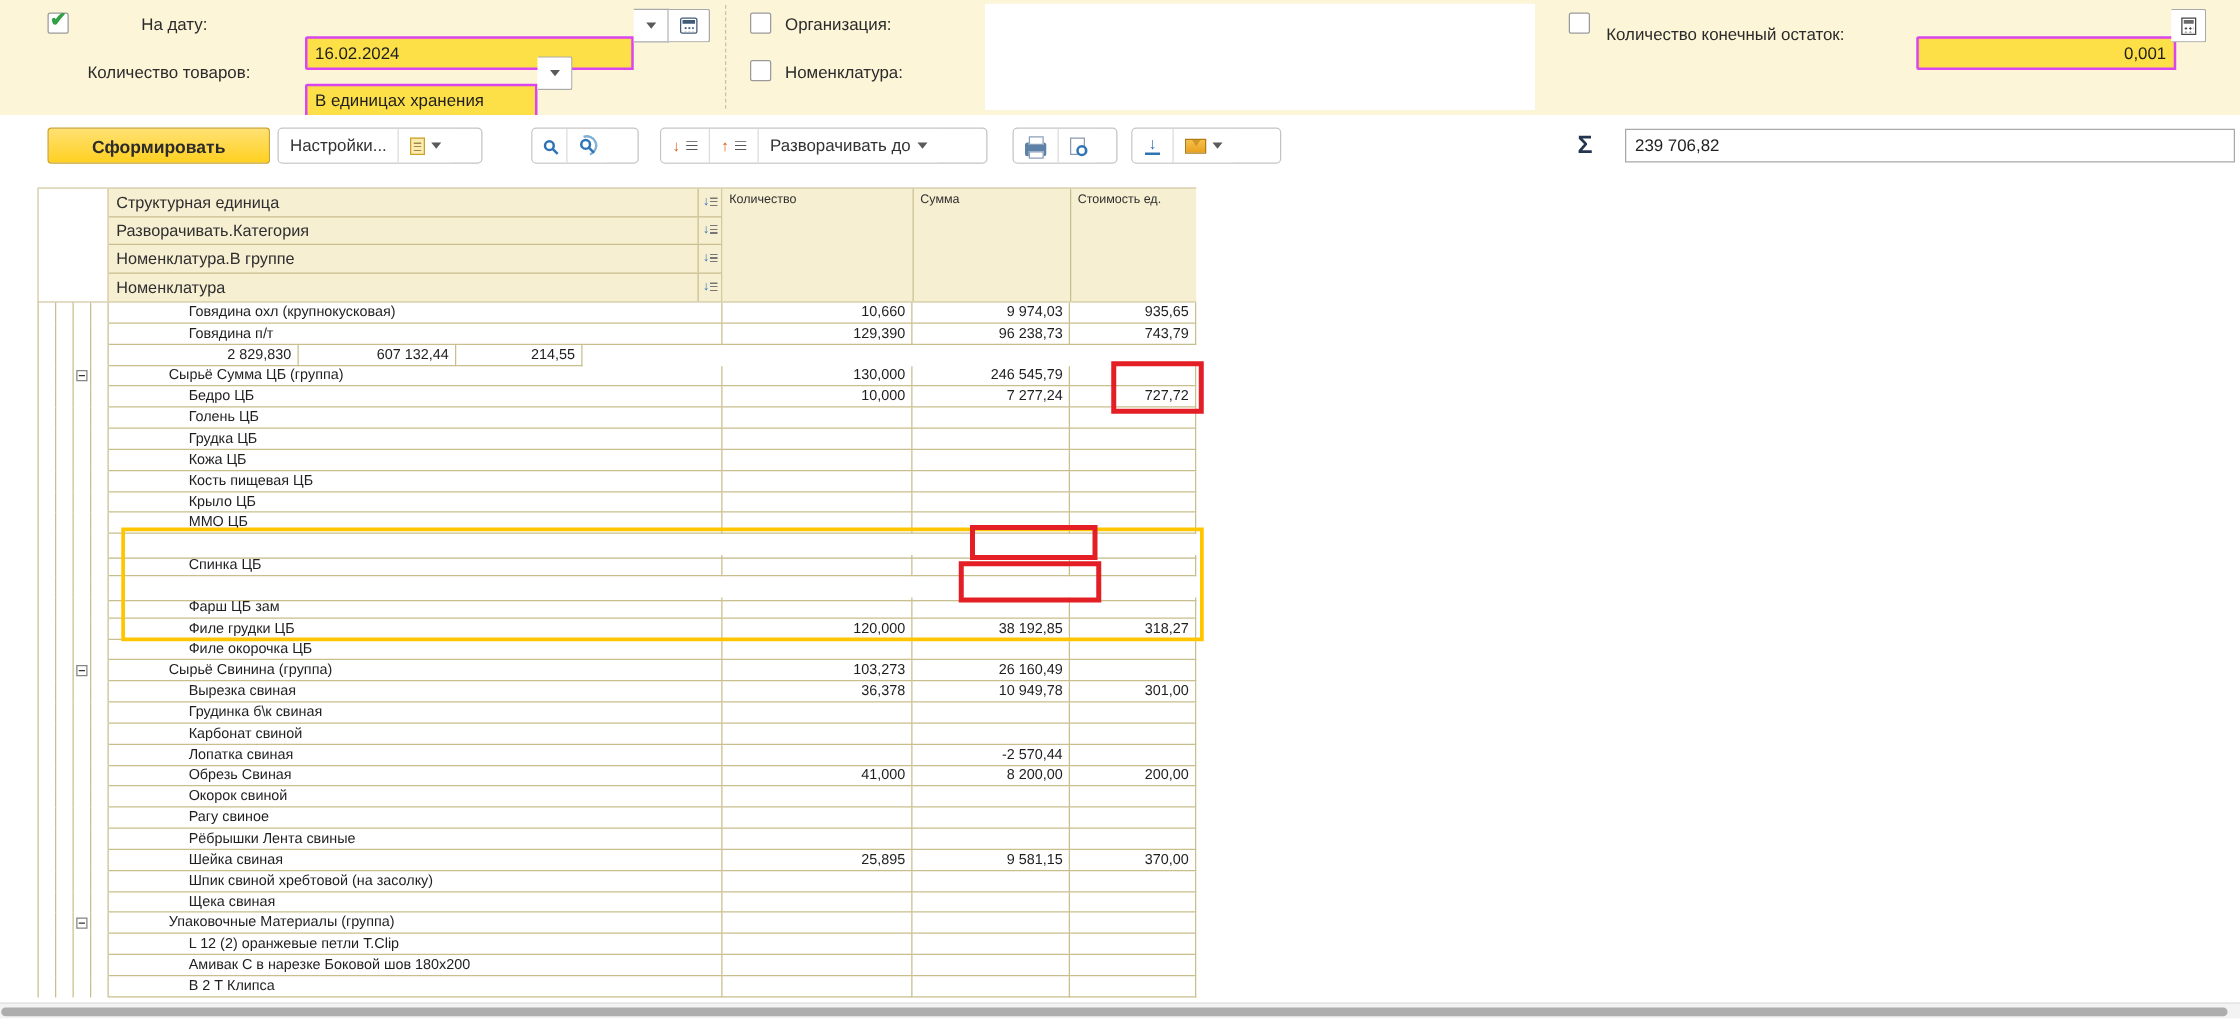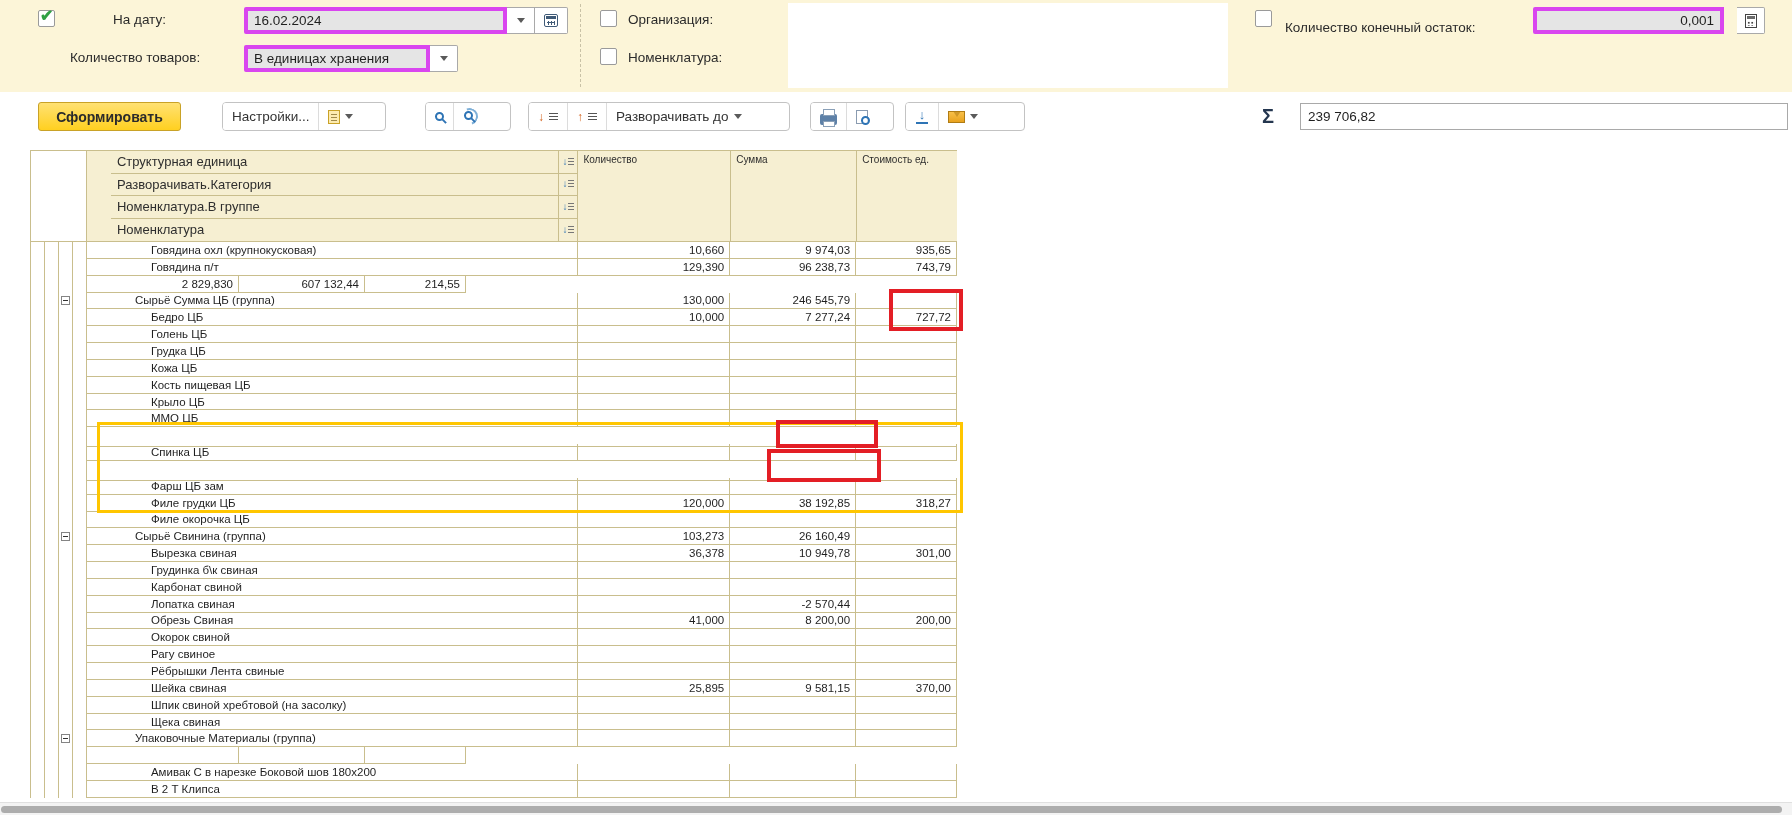--- a/index.html
+++ b/index.html
@@ -7,38 +7,38 @@
   .stage { position:relative; width:1792px; height:815px; overflow:hidden;
            font-family:"Liberation Sans", sans-serif; color:#1f1f1f; background:#fff; }
 
   
   .panel { position:absolute; left:0; top:0; width:1792px; height:92px; background:#FCF5D8; }
   .whiteblock { position:absolute; left:788px; top:3px; width:440px; height:85px; background:#fff; }
   .dashsep { position:absolute; left:580px; top:4px; height:83px; border-left:1px dashed #c9c2a6; }
   .cb { position:absolute; width:17px; height:17px; background:#fff; border:1px solid #9a9a9a; border-radius:2px; }
   .cb.checked::after { content:"✔"; position:absolute; left:1px; top:-5px; color:#2FA043; font-size:16px; font-weight:bold; }
   .flabel { position:absolute; font-size:13.5px; color:#2b2b2b; white-space:nowrap; }
-  .field { position:absolute; background:#e5e5e5; border:4px solid #d946ef; font-size:13.5px;
-           display:flex; align-items:center; padding:0 6px; height:27px; }
+  .field { position:absolute; background:#fde047; border:2px solid #d946ef; font-size:13.5px;
+           display:flex; align-items:center; padding:0 6px; height:27px;margin-top:22px; }
   .field.right { justify-content:flex-end; }
   .sqbtn { position:absolute; height:27px; background:#fff; border:1px solid #a9a9a9; border-left:none;
            display:flex; align-items:center; justify-content:center; }
   .caret { width:0; height:0; border-left:4px solid transparent; border-right:4px solid transparent; border-top:5px solid #5a5a5a; }
   .cal-ic { width:14px; height:13px; border:1px solid #3f5a77; border-radius:2px; position:relative; background:#fff; }
   .cal-ic::before { content:""; position:absolute; left:1px; right:1px; top:1px; height:3px; background:#3f5a77; }
   .cal-ic::after { content:""; position:absolute; left:2px; top:6px; width:8px; height:4px;
                    background-image:radial-gradient(#3f5a77 1px, transparent 1.1px); background-size:3px 3px; }
   .calc-ic { width:12px; height:14px; border:1px solid #444; background:#fff; position:relative; }
   .calc-ic::before { content:""; position:absolute; left:1px; right:1px; top:1px; height:3px; background:#6a6a6a; }
   .calc-ic::after { content:""; position:absolute; left:1px; right:1px; top:6px; bottom:1px;
                     background-image:radial-gradient(#444 0.9px, transparent 1px); background-size:3.5px 3.5px; }
 
   
   .toolbar { position:absolute; left:0; top:92px; width:1792px; height:58px; background:#fff; }
-  .gen-btn { position:absolute; left:38px; top:10px; width:143px; height:29px;
+  .gen-btn { position:absolute; left:38px; top:10px; width:178px; height:29px;
              background:linear-gradient(#FFE173,#FFD020); border:1px solid #C9A227; border-radius:3px;
              font-size:14px; font-weight:bold; color:#2b2b2b; display:flex; align-items:center; justify-content:center; }
   .tgroup { position:absolute; top:10px; height:29px; background:#fff; border:1px solid #c3c3c3; border-radius:4px;
             display:flex; align-items:stretch; overflow:hidden; }
   .tbtn { display:flex; align-items:center; justify-content:center; gap:5px; padding:0 9px;
           font-size:13.5px; color:#333; background:#fff; border:none; }
   .tbtn + .tbtn { border-left:1px solid #dcdcdc; }
   .mag { width:9px; height:9px; border:2px solid #2E74B5; border-radius:50%; position:relative; }
   .mag::after { content:""; position:absolute; width:2px; height:6px; background:#2E74B5;
                 transform:rotate(-45deg); right:-3px; bottom:-5px; }
@@ -65,21 +65,21 @@
                    background:repeating-linear-gradient(to bottom,#a08a4a 0 1px, transparent 1px 3px); }
   .sigma { position:absolute; left:1262px; top:13px; font-size:20px; font-weight:bold; color:#24364f; }
   .sum-field { position:absolute; left:1300px; top:11px; width:488px; height:27px; background:#fff;
                border:1px solid #a9a9a9; font-size:13.5px; display:flex; align-items:center; padding:0 7px; }
 
   
   :root { --line:#C9BE8D; --cream:#F6EFD2; }
   .grid { position:absolute; left:30px; top:150px; width:927px; border-left:1px solid var(--line); font-size:11.5px; }
   .ghead { display:flex; height:92px; border-top:1px solid var(--line); border-bottom:1px solid var(--line); }
   .ghead .gleft { width:56px; background:#fff; border-right:1px solid var(--line); }
-  .ghead .names { width:492px; display:flex; flex-direction:column; background:var(--cream); border-right:1px solid var(--line);padding-left:24px; }
+  .ghead .names { width:492px; display:flex; flex-direction:column; background:var(--cream); border-right:1px solid var(--line); }
   .hrow { height:23px; display:flex; align-items:center; border-bottom:1px solid var(--line); }
   .hrow:last-child { border-bottom:none; }
   .hrow .hlabel { flex:1; padding-left:6px; font-size:13px; color:#2e2e2e; }
   .sort-cell { width:19px; align-self:stretch; border-left:1px solid var(--line); display:flex; align-items:center; justify-content:center; gap:1px; }
   .sort-arr { color:#2E74B5; font-weight:bold; font-size:10px; line-height:1; }
   .sort-lines { width:6px; height:8px; background:repeating-linear-gradient(to bottom,#777 0 1px, transparent 1px 3px); }
   .colh { background:var(--cream); font-size:10px; color:#2e2e2e; padding:3px 5px; }
   .colh + .colh { border-left:1px solid var(--line); }
   .colh.qty { width:152px; } .colh.sum { width:126px; } .colh.cost { width:101px; }
   .gbody .trow { display:flex; height:16.85px; }
@@ -135,21 +135,21 @@
     </div>
 
     <div class="cb" style="left:600px; top:10px;"></div>
     <div class="flabel" style="left:628px; top:12px;">Организация:</div>
 
     <div class="cb" style="left:600px; top:48px;"></div>
     <div class="flabel" style="left:628px; top:50px;">Номенклатура:</div>
 
     <div class="cb" style="left:1255px; top:10px;"></div>
     <div class="flabel" style="left:1285px; top:20px;">Количество конечный остаток:</div>
-    <div class="field right" style="left:1533px; top:7px; width:191px; border-radius:2px 0 0 2px;">
+    <div class="field right" style="left:1533px; top:7px; width:208px; border-radius:2px 0 0 2px;">
       <span>0,001</span>
     </div>
     <div class="sqbtn" style="left:1737px; top:7px; width:28px; border-radius:0 2px 2px 0;">
       <span class="calc-ic"></span>
     </div>
   </div>
 
   <div class="toolbar">
     <button class="gen-btn">Сформировать</button>
 
@@ -555,20 +555,21 @@
           <div class="cell name grp">Упаковочные Материалы (группа)</div>
           <div class="cell num qty"></div>
           <div class="cell num sum"></div>
           <div class="cell num cost"></div>
         </div>
         <div class="trow">
           <div class="gut"></div>
           <div class="gut"></div>
           <div class="gut"></div>
           <div class="gut"></div>
+          <div class="cell name itm">L 12 (2) оранжевые петли T.Clip</div>
           <div class="cell num qty"></div>
           <div class="cell num sum"></div>
           <div class="cell num cost"></div>
         </div>
         <div class="trow">
           <div class="gut"></div>
           <div class="gut"></div>
           <div class="gut"></div>
           <div class="gut"></div>
           <div class="cell name itm">Амивак С в нарезке Боковой шов 180x200</div>

